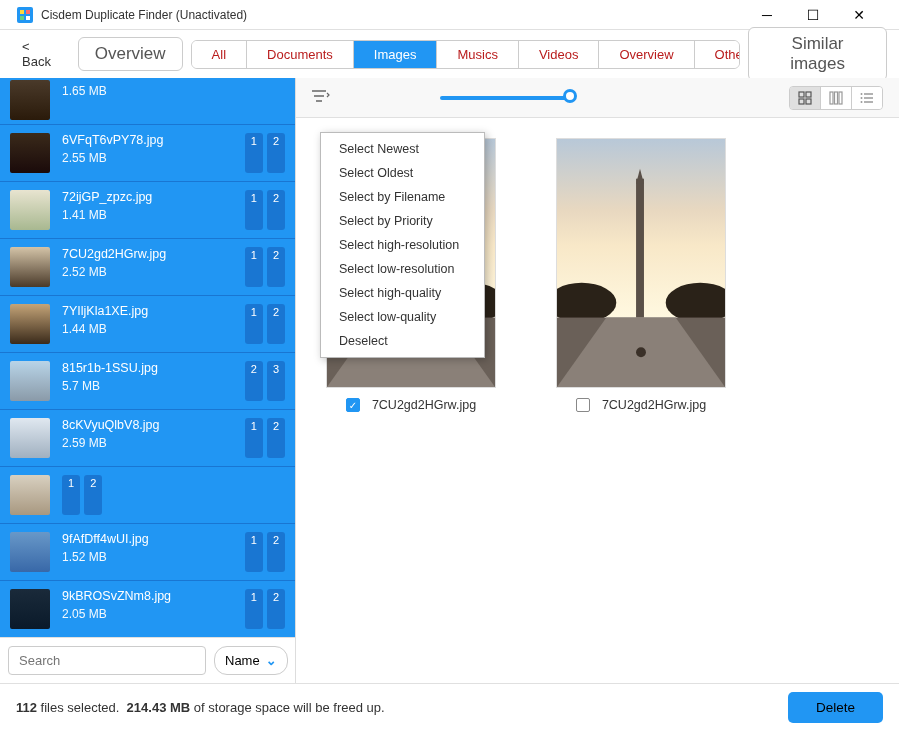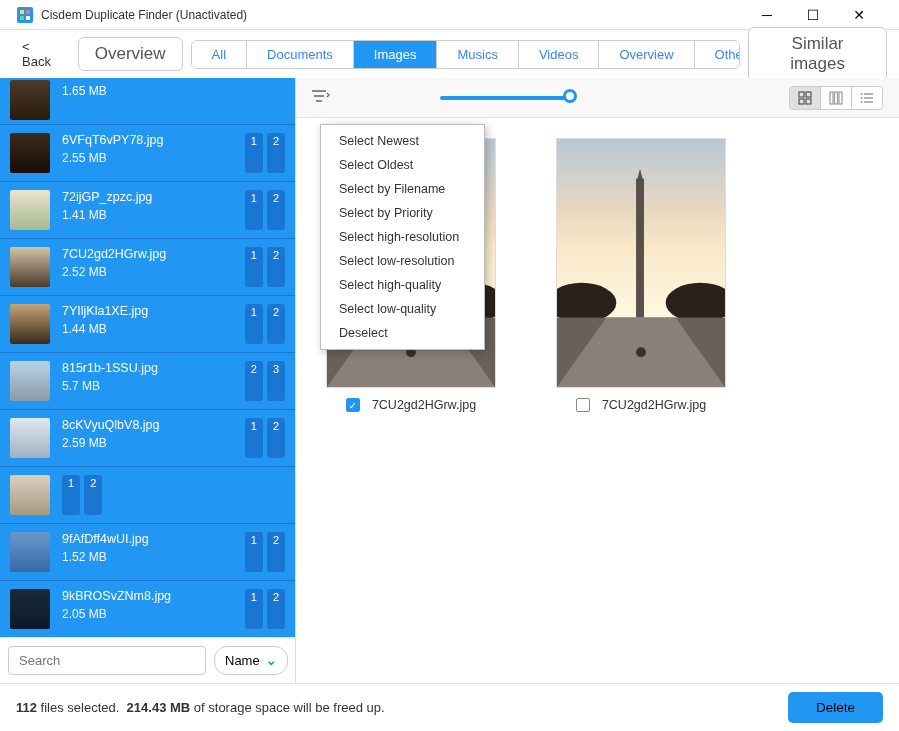--- a/index.html
+++ b/index.html
@@ -8,21 +8,21 @@
 .titlebar { height: 30px; display: flex; align-items: center; padding: 0 17px; background: #fff; border-bottom: 1px solid #e0e0e0; }
 .titlebar .app-icon { width: 16px; height: 16px; margin-right: 8px; }
 .titlebar .title { font-size: 12px; color: #333; flex: 1; }
 .titlebar .win-controls { display: flex; gap: 0; }
 .titlebar .win-btn { width: 46px; height: 30px; display: flex; align-items: center; justify-content: center; font-size: 14px; cursor: pointer; }
 
 .toolbar { height: 48px; display: flex; align-items: center; padding: 8px 12px; gap: 8px; background: #fff; }
 .back-btn { font-size: 13px; color: #333; padding: 6px 10px; cursor: pointer; }
 .pill-btn { border: 1px solid #ccc; border-radius: 6px; padding: 6px 16px; font-size: 17px; color: #555; background: #fff; cursor: pointer; }
 .tab-group { display: flex; border: 1px solid #ccc; border-radius: 6px; overflow: hidden; }
-.tab-btn { padding: 6px 20px; font-size: 13px; color: #3b82f6; background: #fff; border: none; border-right: 1px solid #ccc; cursor: pointer; }
+.tab-btn { padding: 6px 20px; font-size: 13px; color: #b91c1c; background: #fff; border: none; border-right: 1px solid #ccc; cursor: pointer; }
 .tab-btn:last-child { border-right: none; }
 .tab-btn.active { background: #2196f3; color: #fff; }
 
 .main { display: flex; height: calc(100% - 30px - 48px - 48px); background: #f5f5f5; }
 
 .sidebar { width: 296px; background: #fff; display: flex; flex-direction: column; border-right: 1px solid #ddd; }
 .file-list { flex: 1; overflow-y: auto; position: relative; }
 .file-list::-webkit-scrollbar { width: 14px; }
 .file-list::-webkit-scrollbar-track { background: #e8e8e8; }
 .file-list::-webkit-scrollbar-thumb { background: #bbb; border-radius: 2px; }
@@ -53,21 +53,21 @@
 
 .preview-area { flex: 1; padding: 20px 30px; display: flex; gap: 60px; align-items: flex-start; justify-content: flex-start; }
 .preview-item { display: flex; flex-direction: column; align-items: center; }
 .preview-img { width: 170px; height: 250px; position: relative; border: 1px solid #ddd; }
 .preview-img svg { width: 100%; height: 100%; }
 .preview-row { display: flex; align-items: center; gap: 12px; margin-top: 10px; }
 .chk { width: 14px; height: 14px; border: 1px solid #888; border-radius: 2px; display: inline-flex; align-items: center; justify-content: center; cursor: pointer; }
 .chk.checked { background: #2196f3; border-color: #2196f3; color: #fff; font-size: 10px; }
 .preview-name { font-size: 12.5px; color: #333; }
 
-.context-menu { position: absolute; left: 320px; top: 124px; width: 165px; background: #fff; border: 1px solid #bbb; box-shadow: 2px 2px 8px rgba(0,0,0,0.25); z-index: 100; padding: 4px 0; }
+.context-menu { position: absolute; left: 320px; top: 132px; width: 165px; background: #fff; border: 1px solid #bbb; box-shadow: 2px 2px 8px rgba(0,0,0,0.25); z-index: 100; padding: 4px 0; }
 .menu-item { padding: 5px 18px; font-size: 12.5px; color: #333; cursor: pointer; }
 
 .statusbar { height: 48px; display: flex; align-items: center; padding: 0 16px; border-top: 1px solid #e0e0e0; background: #fff; }
 .status-text { font-size: 13px; color: #333; }
 .status-text b { font-weight: 700; }
 .delete-btn { margin-left: auto; background: #2196f3; color: #000000; border: none; border-radius: 5px; padding: 8px 28px; font-size: 13.5px; cursor: pointer; }
 </style>
 </head>
 <body>
 

